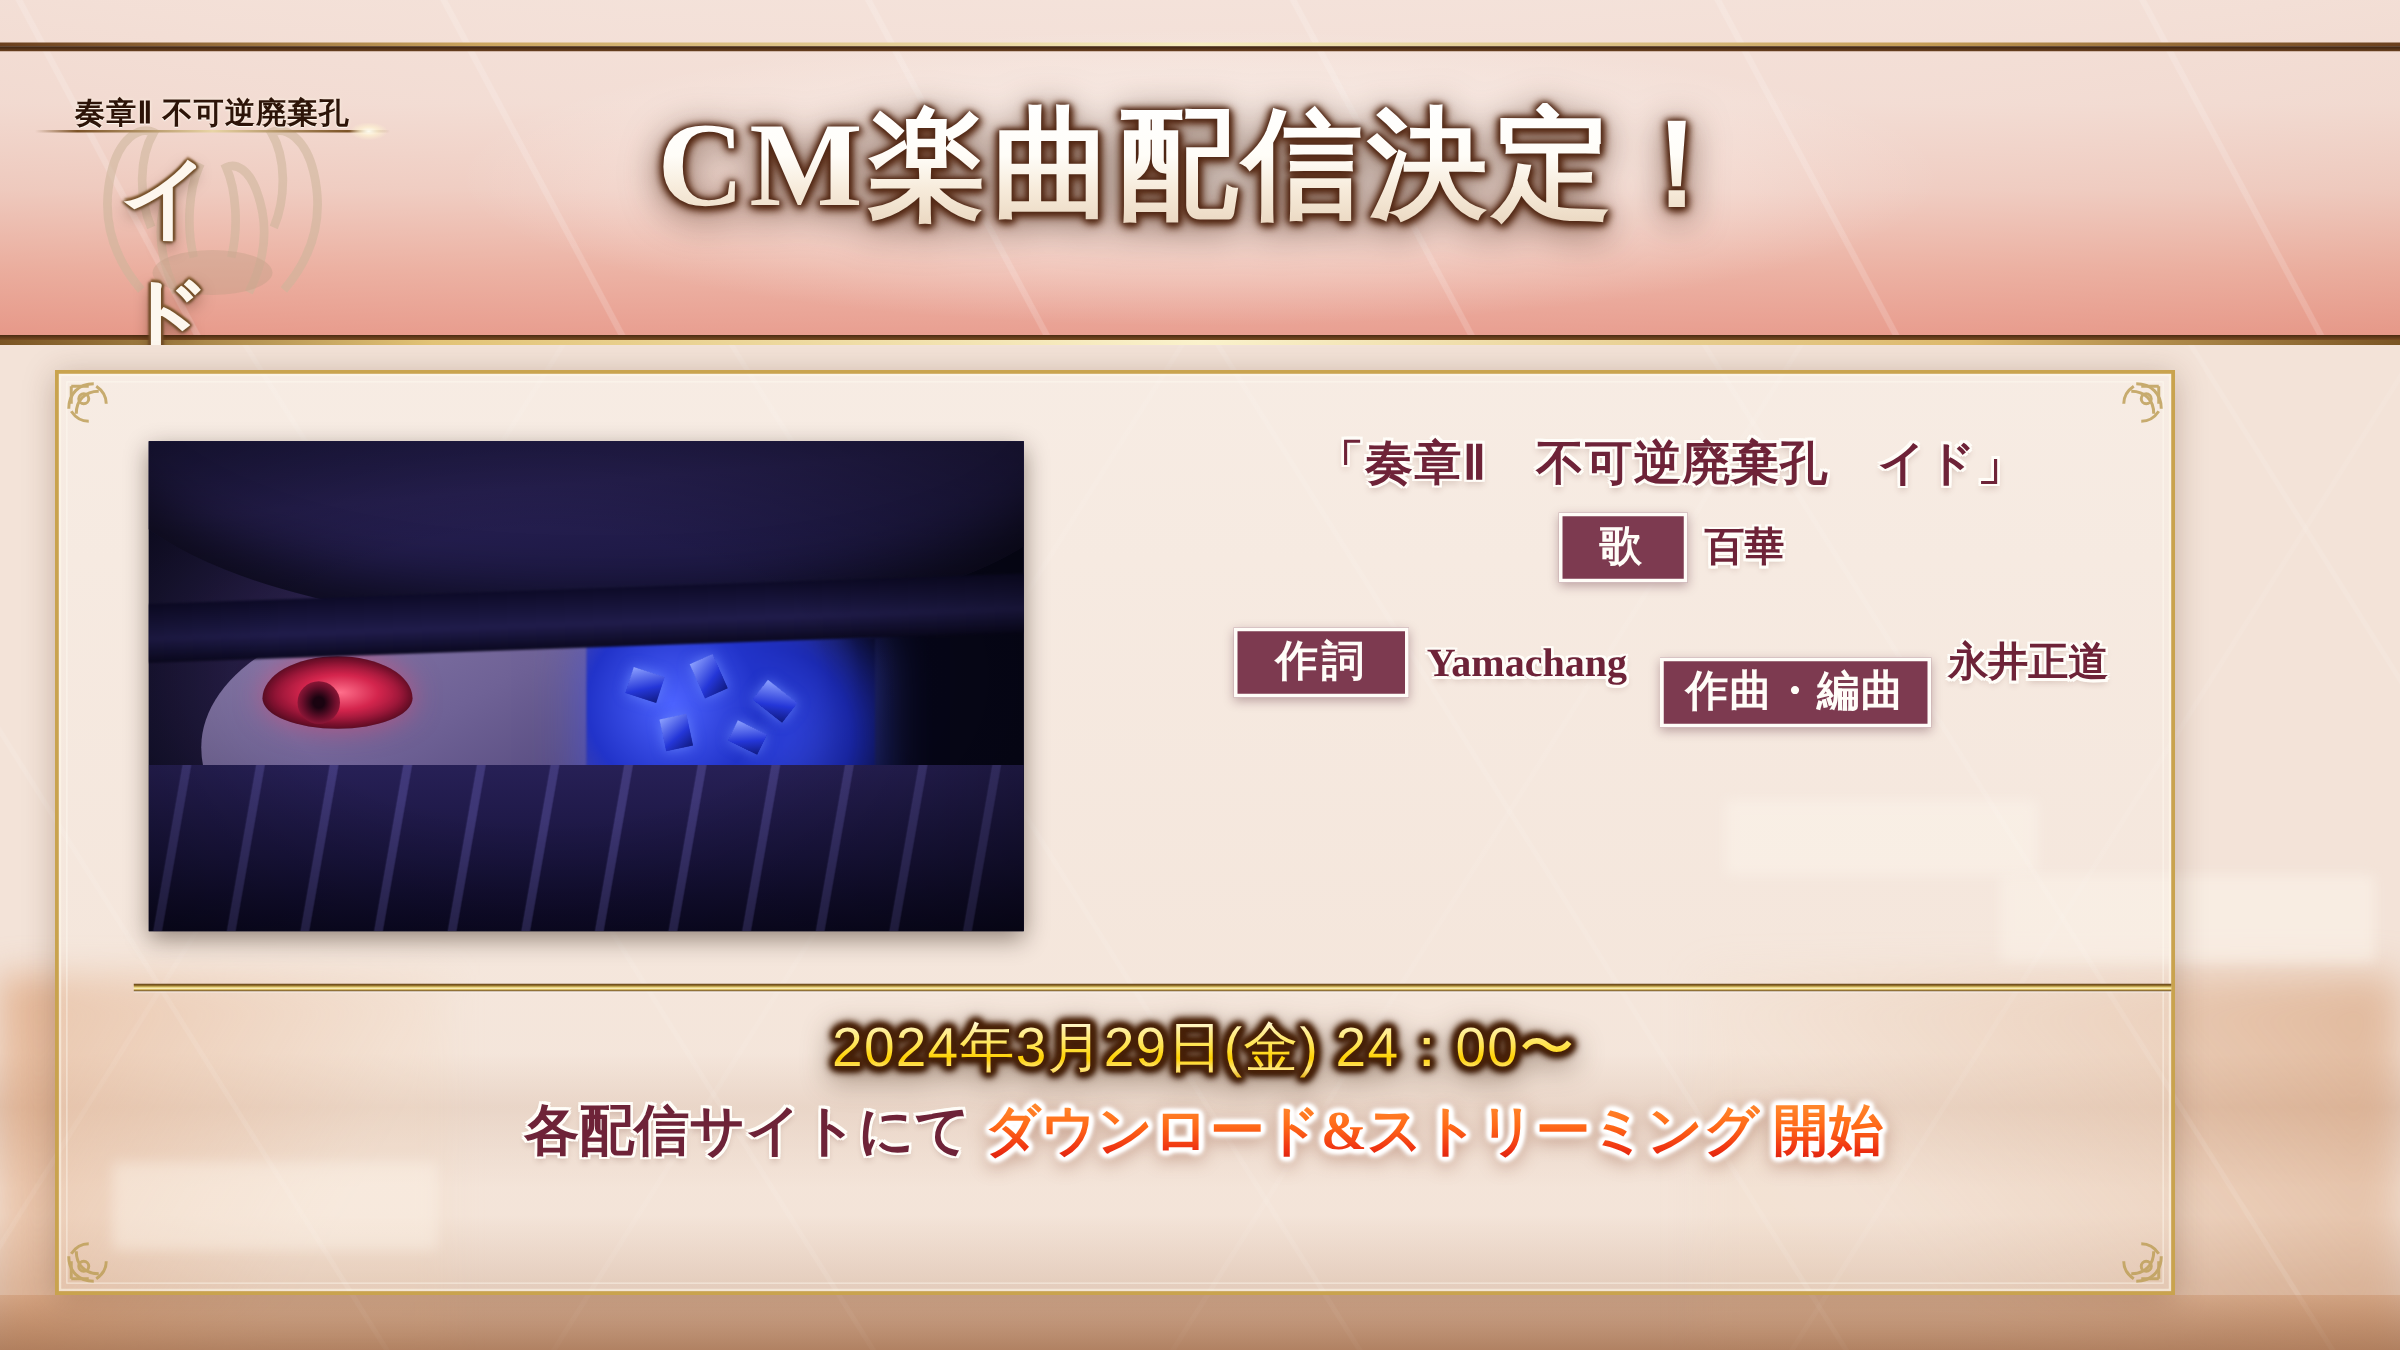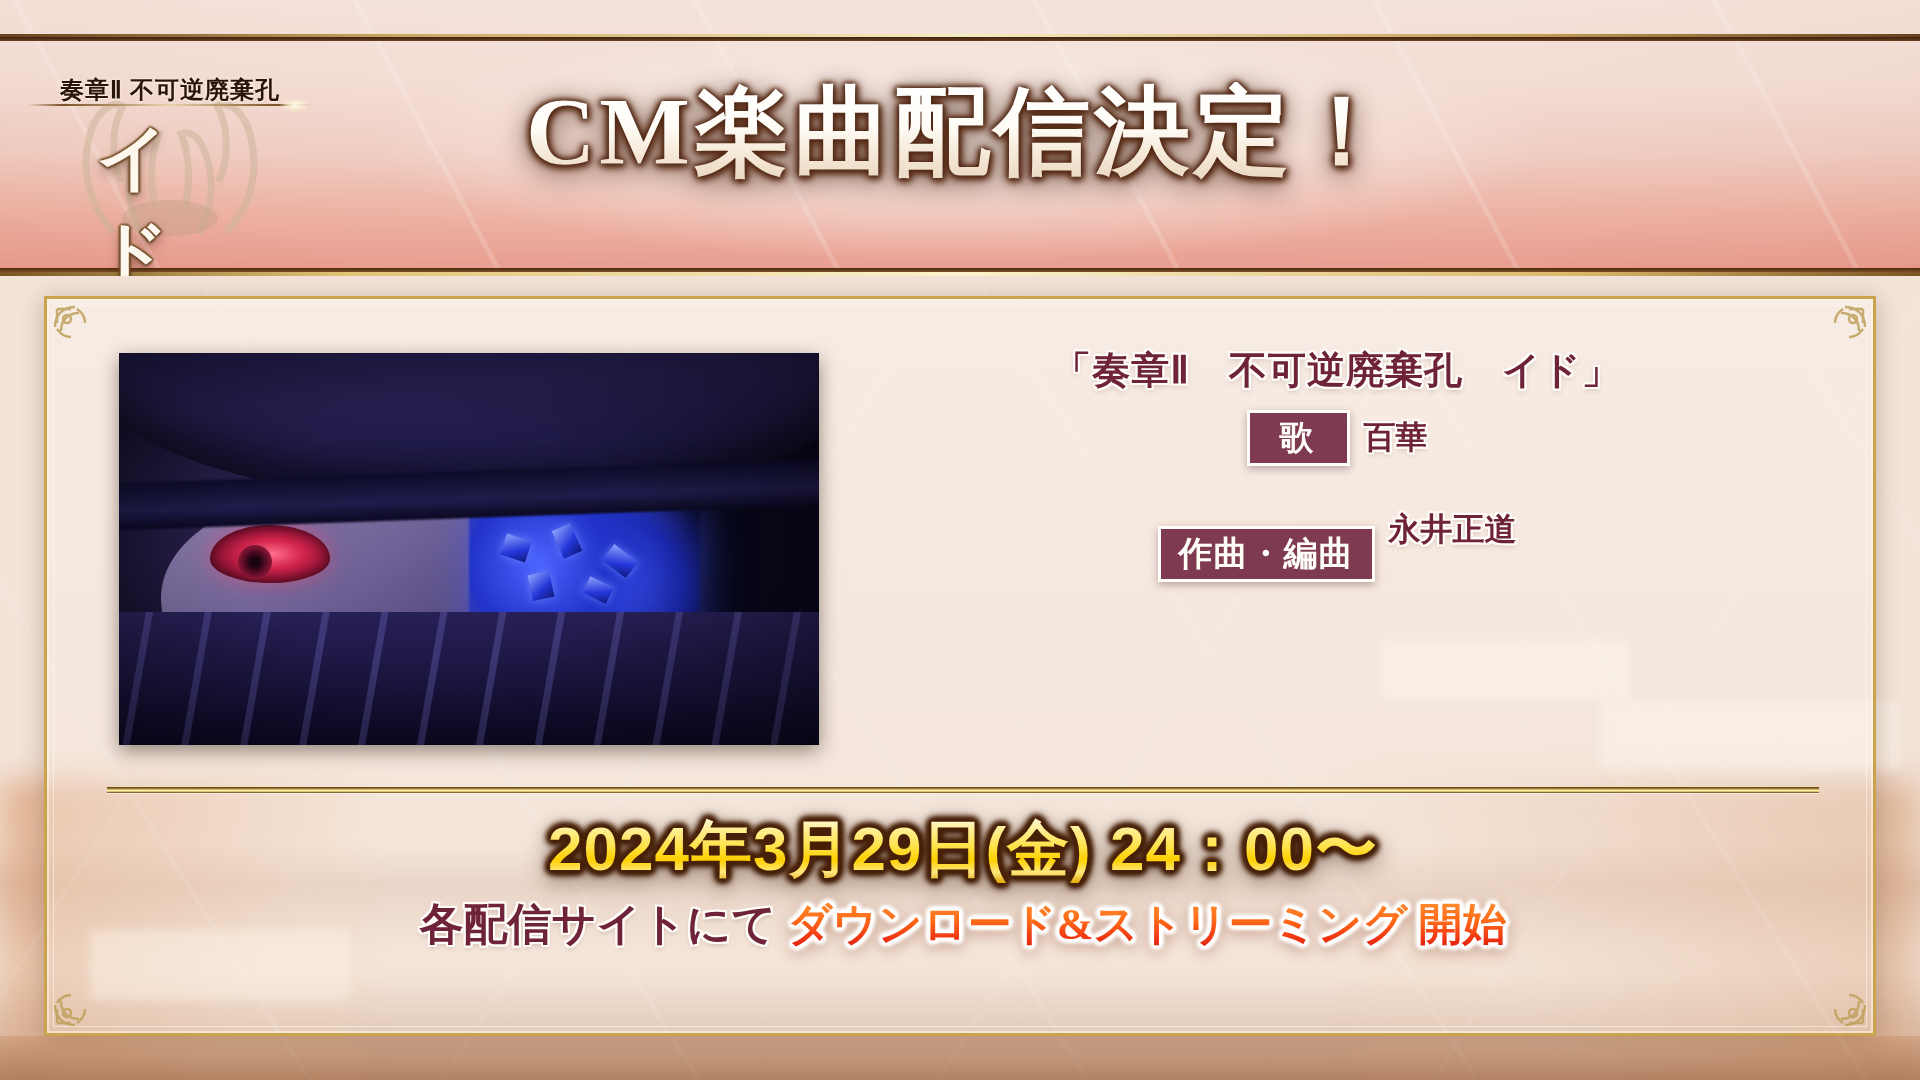--- a/index.html
+++ b/index.html
@@ -143,21 +143,21 @@
     line-height:1.05;
     background:linear-gradient(180deg,#ffffff 0%,#fffdf8 42%,#f6ead9 70%,#e9d6bf 100%);
     -webkit-background-clip:text; background-clip:text;
     color:transparent; -webkit-text-fill-color:transparent;
     filter:drop-shadow(0 0 2px #4a2414) drop-shadow(2px 2px 3px #5a2d17)
            drop-shadow(-2px 0 3px #5a2d17) drop-shadow(0 5px 14px rgba(60,25,10,.55));
   }
 
   
   #panel{
-    position:absolute; left:44px; top:296px; width:1832px; height:740px;
+    position:absolute; left:44px; top:296px; width:1696px; height:740px;
     border:3px solid #c9a34e;
     box-shadow:0 0 0 2px rgba(255,250,235,.55) inset, 0 4px 24px rgba(80,40,20,.28);
     overflow:hidden;
     background:
       linear-gradient(180deg, rgba(252,248,243,.42) 0%, rgba(250,243,236,.30) 45%, rgba(244,228,214,.30) 100%);
   }
   .panel-inner-rule{
     position:absolute; inset:6px; border:1px solid rgba(255,252,242,.55); pointer-events:none;
   }
   
@@ -286,21 +286,21 @@
     background:linear-gradient(180deg,#5d3c16 0%,#8d6a26 22%,#e7d177 48%,#fff6c8 60%,#d9bc63 76%,#5d3c16 100%);
     box-shadow:0 1px 0 rgba(255,255,255,.5);
   }
 
   
   #release{
     position:absolute; left:0; top:516px; width:1832px; text-align:center;
   }
   .release-date{
     font-family:"Liberation Sans", sans-serif;
-    font-weight:700; font-size:62px; letter-spacing:1px; line-height:1.1;
+    font-weight:400; font-size:44px; letter-spacing:1px; line-height:1.1;
     background:linear-gradient(180deg,#fffceb 0%,#ffef9a 20%,#ffe34a 46%,#ffd000 66%,#ffe87e 84%,#e0a806 100%);
     -webkit-background-clip:text; background-clip:text;
     color:transparent; -webkit-text-fill-color:transparent;
     filter:
       drop-shadow(0 0 2px #4a2208) drop-shadow(2px 0 2px #4a2208)
       drop-shadow(-2px 0 2px #4a2208) drop-shadow(0 2px 2px #3a1a08)
       drop-shadow(0 -2px 2px #4a2208) drop-shadow(0 6px 11px rgba(60,30,8,.4));
   }
   .release-sub{
     margin-top:16px;
@@ -444,20 +444,24 @@
 
       <div class="credit-row">
         <div class="credit-group">
           <span class="badge">歌</span>
           <span class="credit-name">百華</span>
         </div>
       </div>
 
       <div class="credit-row r2">
         <div class="credit-group">
+          <span class="badge">作詞</span>
+          <span class="credit-name">Yamachang</span>
+        </div>
+        <div class="credit-group">
           <span class="badge wide">作曲・編曲</span>
           <span class="credit-name">永井正道</span>
         </div>
       </div>
     </div>
 
     <div id="divider"></div>
 
     <div id="release">
       <div class="release-date">2024年3月29日(金) 24：00〜</div>

